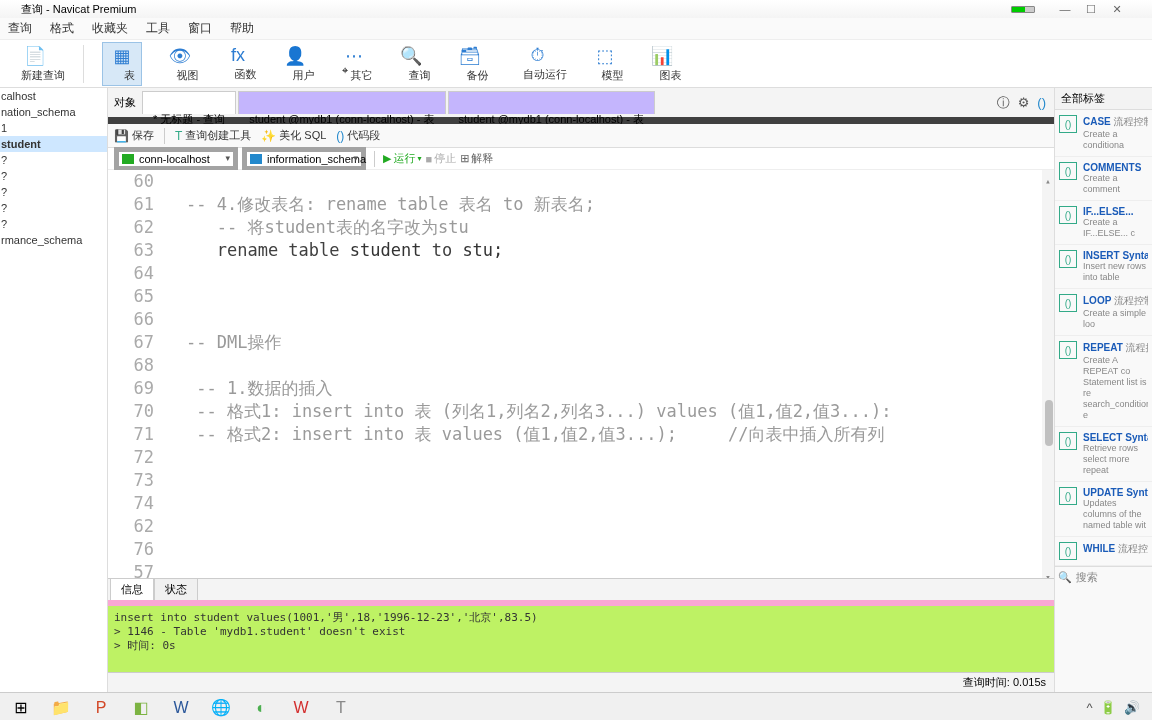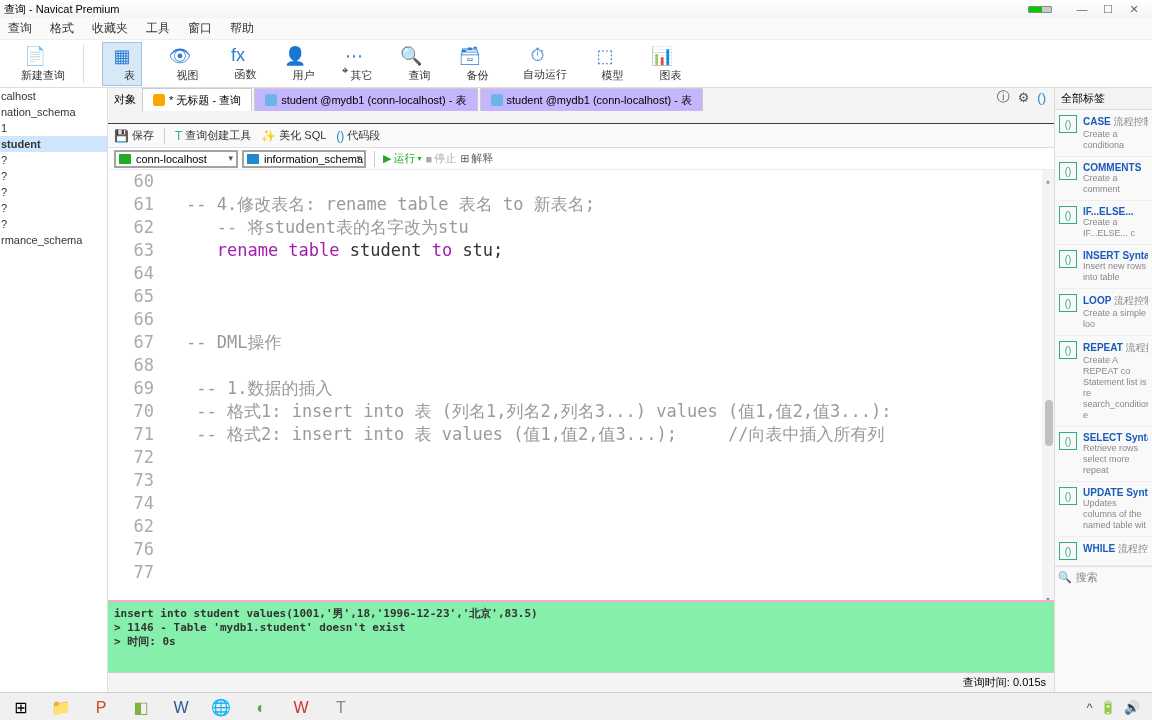--- a/index.html
+++ b/index.html
@@ -1,18 +1,18 @@
 <!DOCTYPE html>
 <html><head>
   <meta charset="utf-8">
   <style>
     * { box-sizing: border-box; margin: 0; padding: 0; }
     body { font-family: "Microsoft YaHei", Arial, sans-serif; font-size: 12px; background: #fff; overflow: hidden; user-select: none; }
     
-    .titlebar { height: 18px; background: linear-gradient(#fff,#f4f4f4); display: flex; align-items: center; padding: 0 4px; font-size: 11px; gap: 8px; }
+    .titlebar { height: 18px; background: linear-gradient(#fff,#f4f4f4); display: flex; align-items: center; padding: 0 21px; font-size: 11px; gap: 8px; }
     .titlebar .title-text { flex: 1; }
     .titlebar .win-btns { display: flex; gap: 14px; margin-right: 8px; }
     .titlebar .battery { width: 24px; height: 7px; background: linear-gradient(90deg,#0c0 60%,#ccc 60%); border: 1px solid #888; border-radius: 1px; margin-right: 16px; }
     .win-btn { width: 12px; height: 12px; color: #666; display: flex; align-items: center; justify-content: center; font-size: 11px; }
     
     .menubar { height: 22px; background: #fafafa; border-bottom: 1px solid #eee; display: flex; align-items: center; padding: 0 8px; gap: 18px; color: #333; }
     .menubar span { cursor: default; }
     
     .toolbar { height: 48px; background: #fff; border-bottom: 1px solid #ddd; display: flex; align-items: center; padding: 0 6px; gap: 18px; }
     .tool-item { display: flex; flex-direction: column; align-items: center; justify-content: center; min-width: 40px; height: 44px; }
@@ -22,59 +22,59 @@
     .tool-divider { width: 1px; height: 38px; background: #ddd; }
     
     .content-layout { display: flex; height: 604px; }
     
     .left-panel { width: 108px; background: #fff; border-right: 1px solid #ddd; overflow: hidden; font-size: 11px; }
     .tree-item { padding: 2px 2px 2px 1px; white-space: nowrap; color: #333; }
     .tree-item.selected { background: #cee7ff; font-weight: bold; }
     
     .center-panel { flex: 1; display: flex; flex-direction: column; }
     
-    .tab-strip { height: 36px; background: #f4f4f4; display: flex; align-items: flex-start; border-bottom: 1px solid #404040; }
-    .tab { padding: 4px 10px; border: 1px solid #ccc; border-bottom: none; background: #fff; margin-right: 2px; font-size: 11px; display: flex; align-items: center; gap: 4px; height: 23px; }
+    .tab-strip { height: 36px; background: #f4f4f4; display: flex; align-items: center; border-bottom: 7px solid #404040; }
+    .tab { padding: 4px 10px; border: 1px solid #ccc; border-bottom: none; background: #fff; margin-right: 2px; font-size: 11px; display: flex; align-items: center; gap: 16px; height: 23px; flex-direction: column; }
     .tab.inactive { background: #c4b5fd; }
     .tab-icon { width: 12px; height: 12px; background: #ffa500; border-radius: 2px; }
     .tab-icon.blue { background: #6bb5e8; }
     .tab-sm { padding: 4px 6px; font-size: 11px; background: #f4f4f4; border:none; }
     .tab-right-icons { margin-left: auto; display: flex; gap: 8px; padding-right: 8px; align-items: center; font-size: 13px; color: #555; }
     
     .sub-toolbar { height: 24px; background: #f9f9f9; border-bottom: 1px solid #ddd; display: flex; align-items: center; padding: 0 6px; gap: 10px; font-size: 11px; }
     .sub-btn { display: flex; align-items: center; gap: 3px; color: #333; }
     .sub-icon { color: #3a8; font-size: 12px; }
     
     .dropdown-row { height: 22px; display: flex; align-items: center; padding: 3px 6px; gap: 4px; border-bottom: 1px solid #eee; font-size: 11px; }
-    .dropdown { border: 2px solid #a3a3a3; background: #fff; padding: 1px 16px 1px 20px; position: relative; font-size: 11px; display: inline-block; }
+    .dropdown { border: 5px solid #a3a3a3; background: #fff; padding: 1px 16px 1px 20px; position: relative; font-size: 11px; display: inline-block; }
     .dropdown::after { content: "▾"; position: absolute; right: 3px; top: 1px; color: #555; font-size: 9px; }
     .dd-icon { position: absolute; left: 3px; top: 2px; width: 12px; height: 10px; }
     .dd-icon.conn { background: #2a2; }
     .dd-icon.db { background: #28c; }
     .run-btn { color: #2a2; display: flex; align-items: center; gap: 2px; }
     .stop-btn { color: #aaa; display: flex; align-items: center; gap: 2px; }
     .explain-btn { color: #666; display: flex; align-items: center; gap: 2px; }
     
     .editor-area { flex: 1; display: flex; background: #fff; font-family: Consolas, monospace; font-size: 17px; line-height: 23px; overflow: hidden; position: relative; }
     .gutter { width: 54px; text-align: right; padding-right: 8px; color: #aaa; background: #fff; }
     .code-lines { flex: 1; padding-left: 4px; white-space: pre; margin-left: 20px; }
     .comment { color: #9a9a9a; }
-    .keyword { color: #a21caf; }
+    .keyword { color: #404040; }
     .ident { color: #333; }
     .scrollbar-v { position: absolute; right: 0; top: 0; bottom: 0; width: 12px; background: #f4f4f4; }
     .scrollbar-thumb { position: absolute; right: 1px; top: 230px; width: 8px; height: 46px; background: #c0c0c0; border-radius: 4px; }
     .scroll-arrow { position: absolute; width: 12px; height: 12px; color: #888; font-size: 9px; text-align: center; }
     .scroll-arrow.up { top: 0; }
     .scroll-arrow.down { bottom: 0; }
     
     .result-tabs { height: 22px; background: #f4f4f4; border-top: 1px solid #ccc; display: flex; align-items: end; padding-left: 2px; }
     .result-tab { padding: 3px 10px; font-size: 11px; border: 1px solid #ccc; background: #f0f0f0; border-bottom: none; }
     .result-tab.active { background: #fff; }
     
-    .result-body { height: 72px; background: #86efac; border-top: 2px solid #f9a8d4; font-family: Consolas, monospace; font-size: 11px; padding: 4px 6px; position: relative; white-space: pre; color: #333; font-weight: bold; }
+    .result-body { height: 72px; background: #bef264; border-top: 6px solid #f9a8d4; font-family: Consolas, monospace; font-size: 11px; padding: 4px 6px; position: relative; white-space: pre; color: #333; }
     
     .right-panel { width: 98px; background: #f9f9f9; border-left: 1px solid #ddd; overflow: hidden; }
     .right-panel-header { padding: 3px 6px; background: #f3f3f3; border-bottom: 1px solid #ddd; font-size: 11px; }
     .snippet-item { display: flex; gap: 6px; padding: 5px 4px; border-bottom: 1px solid #eee; font-size: 10px; }
     .snippet-icon { width: 18px; height: 18px; border: 1px solid #3a8; color: #3a8; display: flex; align-items: center; justify-content: center; font-size: 10px; flex-shrink: 0; }
     .snippet-text { overflow: hidden; }
     .snippet-title { color: #1a5bb8; font-weight: bold; font-size: 10px; white-space: nowrap; }
     .snippet-title .tag { color: #888; font-weight: normal; font-size: 10px; }
     .snippet-desc { color: #888; font-size: 9px; line-height: 11px; }
     .search-box { padding: 3px; border-top: 1px solid #ddd; display: flex; align-items: center; gap: 4px; font-size: 11px; color: #888; }
@@ -245,30 +245,34 @@
           <div>67</div>
           <div>68</div>
           <div>69</div>
           <div>70</div>
           <div>71</div>
           <div>72</div>
           <div>73</div>
           <div>74</div>
           <div>62</div>
           <div>76</div>
-          <div>77</div>
+          <div>57</div>
         </div>
       <div class="code-lines" id="code-lines"><div>&nbsp;</div><div><span class="comment">-- 4.修改表名: rename table 表名 to 新表名;</span></div><div><span class="comment">   -- 将student表的名字改为stu</span></div><div><span class="keyword">   rename table </span><span class="ident">student </span><span class="keyword">to </span><span class="ident">stu;</span></div><div>&nbsp;</div><div>&nbsp;</div><div>&nbsp;</div><div><span class="comment">-- DML操作</span></div><div>&nbsp;</div><div><span class="comment"> -- 1.数据的插入</span></div><div><span class="comment"> -- 格式1: insert into 表 (列名1,列名2,列名3...) values (值1,值2,值3...):</span></div><div><span class="comment"> -- 格式2: insert into 表 values (值1,值2,值3...);     //向表中插入所有列</span></div><div>&nbsp;</div><div>&nbsp;</div><div>&nbsp;</div><div>&nbsp;</div><div>&nbsp;</div><div>&nbsp;</div></div>
       <div class="scrollbar-v">
         <div class="scroll-arrow up">▴</div>
         <div class="scrollbar-thumb"></div>
         <div class="scroll-arrow down">▾</div>
       </div>
     </div>
 
+    <div class="result-tabs">
+      <div class="result-tab active">信息</div>
+      <div class="result-tab">状态</div>
+    </div>
     <div class="result-body">insert into student values(1001,'男',18,'1996-12-23','北京',83.5)
 &gt; 1146 - Table 'mydb1.student' doesn't exist
 &gt; 时间: 0s</div>
     <div class="status-bar">
         <span>查询时间: 0.015s</span>
       </div>
   </div>
 
   <div class="right-panel">
     <div class="right-panel-header">全部标签</div>

